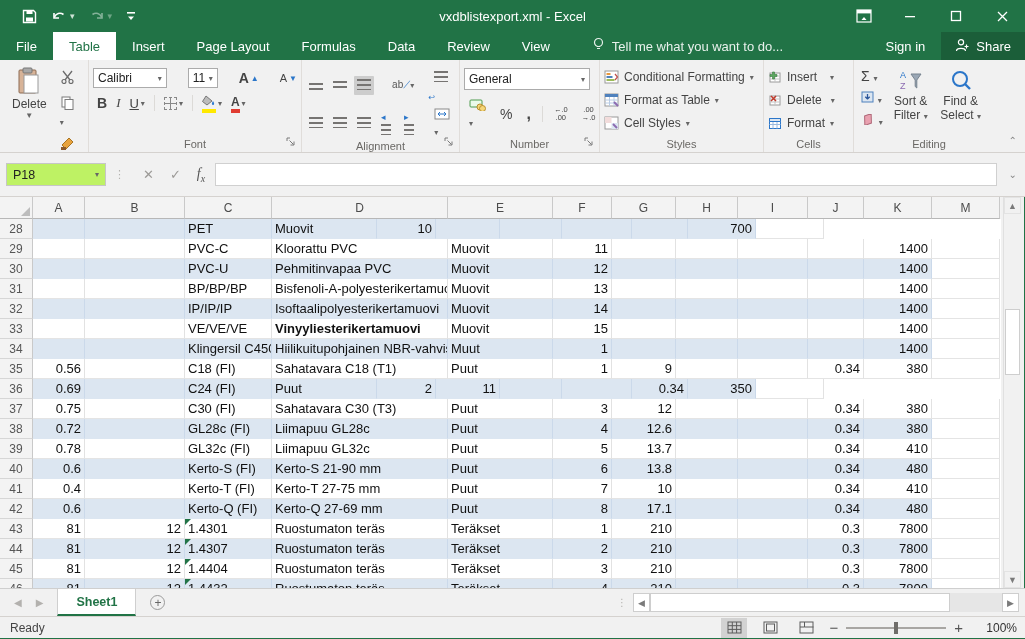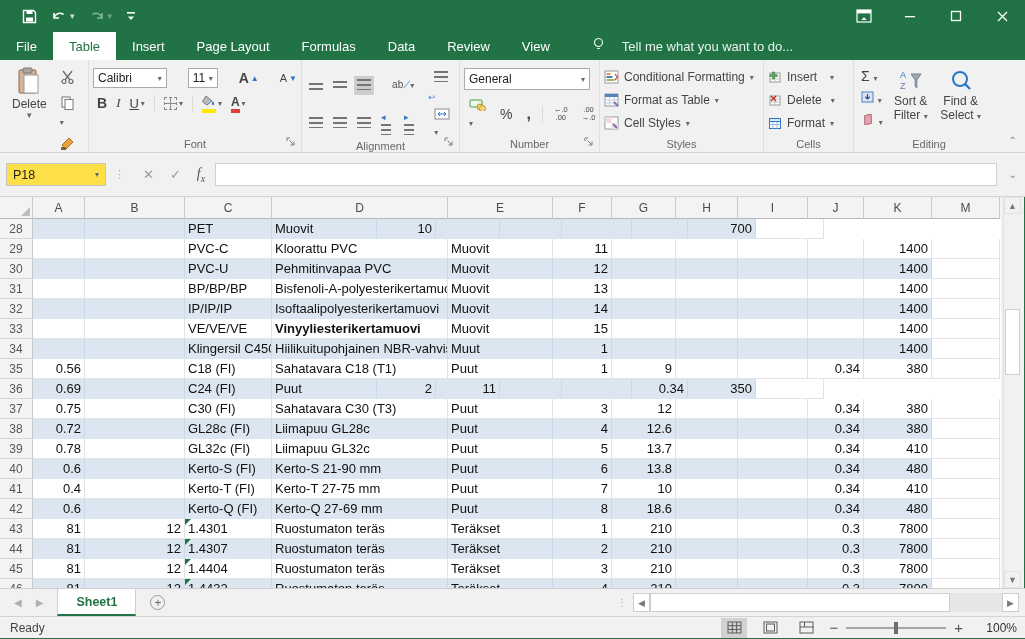--- a/index.html
+++ b/index.html
@@ -14,21 +14,21 @@
   .qat svg { display:block; }
   .title-text { position:absolute; left:0; right:0; text-align:center; font-size:13px; color:#fff; pointer-events:none; }
   .win-controls { position:absolute; right:0; top:0; height:32px; display:flex; }
   .win-btn { width:46px; height:32px; display:flex; align-items:center; justify-content:center; color:#fff; font-size:15px; }
   .caret { font-size:9px; color:#cfe3d6; margin-left:1px; }
 
   
   .tabbar { position:absolute; left:0; top:32px; width:100%; height:28px; background:#217346; display:flex; align-items:stretch; color:#fff; }
   .tab { padding:0 16px; display:flex; align-items:center; font-size:13px; cursor:default; }
   .tab.active { background:#fff; color:#217346; }
-  .tellme { display:flex; align-items:center; gap:17px; margin-left:26px; color:#e8f1ec; font-size:13px; }
+  .tellme { display:flex; align-items:center; gap:7px; margin-left:26px; color:#e8f1ec; font-size:13px; }
   .tab-right { position:absolute; right:0; top:0; height:28px; display:flex; align-items:stretch; }
   .signin { display:flex; align-items:center; padding:0 16px; font-size:13px; }
   .share { display:flex; align-items:center; gap:6px; padding:0 14px; background:rgba(0,0,0,0.18); font-size:13px; }
 
   
   .ribbon { position:absolute; left:0; top:60px; width:100%; height:93px; background:#f1f1f1; border-bottom:1px solid #d5d2cf; display:flex; }
   .rgroup { position:relative; border-right:1px solid #e0ddda; display:flex; flex-direction:column; padding:4px 4px 0 4px; }
   .rgroup-body { flex:1; display:flex; align-items:flex-start; }
   .rgroup-label { height:17px; display:flex; align-items:center; justify-content:center; gap:4px; color:#6a6865; font-size:11px; position:relative; }
   .launcher { position:absolute; right:2px; bottom:4px; }
@@ -42,21 +42,21 @@
   .lines-icon { display:inline-block; width:14px; height:11px; background:repeating-linear-gradient(#767472 0 2px, transparent 2px 5px); }
   .ibtn { padding:2px 3px; border-radius:1px; }
   .ibtn.pressed { background:#cdcdcd; }
   .two-line { font-size:7.5px; line-height:8px; color:#444; text-align:center; }
   .menu-item { display:flex; align-items:center; gap:5px; font-size:12px; color:#444; height:22px; white-space:nowrap; }
   .edit-big { width:50px; display:flex; flex-direction:column; align-items:center; font-size:12px; color:#444; text-align:center; line-height:14px; padding-top:4px; }
   .collapse { position:absolute; right:8px; bottom:6px; color:#888; font-size:10px; }
 
   
   .formulabar { position:absolute; left:0; top:153px; width:100%; height:44px; background:#f1f1f1; display:flex; align-items:center; border-bottom:1px solid #d5d2cf; }
-  .namebox { width:100px; height:23px; background:#fde047; border:1px solid #c6c6c6; margin-left:6px; display:flex; align-items:center; justify-content:space-between; padding:0 6px; font-size:12.5px; color:#222; }
+  .namebox { width:100px; height:23px; background:#bef264; border:1px solid #c6c6c6; margin-left:6px; display:flex; align-items:center; justify-content:space-between; padding:0 6px; font-size:12.5px; color:#222; }
   .dots { color:#b5b3b0; font-size:11px; letter-spacing:0; margin:0 8px; }
   .fbtns { display:flex; align-items:center; gap:16px; padding:0 10px; color:#9c9a97; font-size:13px; }
   .fx { font-family:"Liberation Serif","DejaVu Serif",serif; font-style:italic; color:#555; font-size:14px; }
   .formula-field { flex:1; height:23px; background:#fff; border:1px solid #d0d0d0; margin-right:4px; }
   .fchev { color:#888; font-size:10px; padding:0 8px; }
 
   
   .grid-wrap { position:absolute; left:0; top:197px; width:1001px; height:391px; background:#fff; overflow:hidden; }
   .col-headers { display:flex; height:22px; background:#f3f3f3; }
   .corner { width:33px; height:22px; border-right:1px solid #c9c9c9; border-bottom:1px solid #b7b7b7; position:relative; background:#f3f3f3; flex:none; }
@@ -129,20 +129,21 @@
           </svg>
         <span class="caret">▾</span>
       </span>
       <span class="qbtn">
         <svg width="10" height="12" viewBox="0 0 10 12">
             <rect x="1" y="2" width="8" height="1.6" fill="#fff"></rect>
             <path d="M2 6.5 L8 6.5 L5 10 Z" fill="#fff"></path>
           </svg>
       </span>
     </div>
+    <div class="title-text">vxdblistexport.xml - Excel</div>
     <div class="win-controls">
       <span class="win-btn">
         <svg width="16" height="14" viewBox="0 0 16 14">
             <rect x="1" y="1" width="14" height="12" fill="none" stroke="#fff" stroke-width="1.2"></rect>
             <rect x="1" y="1" width="14" height="3.4" fill="#fff"></rect>
             <path d="M8 11 L5.5 8 L10.5 8 Z" fill="#fff" transform="rotate(180 8 9.5)"></path>
           </svg>
       </span>
       <span class="win-btn">
         <svg width="12" height="12" viewBox="0 0 12 12">
@@ -174,20 +175,33 @@
         <div class="tab">View</div>
       </div>
     <div class="tellme">
       <span>
         <svg width="13" height="15" viewBox="0 0 13 15">
             <circle cx="6.5" cy="5.5" r="4" fill="none" stroke="#e8f1ec" stroke-width="1.2"></circle>
             <path d="M5 9.5 h3 M5 11.5 h3" stroke="#e8f1ec" stroke-width="1.1"></path>
           </svg>
       </span>
       <span>Tell me what you want to do...</span>
+    </div>
+    <div class="tab-right">
+      <span class="signin">Sign in</span>
+      <span class="share">
+        <span>
+          <svg width="15" height="14" viewBox="0 0 15 14">
+              <circle cx="6" cy="4.2" r="2.6" fill="none" stroke="#fff" stroke-width="1.2"></circle>
+              <path d="M1.5 13 C1.5 9.5 10.5 9.5 10.5 13" fill="none" stroke="#fff" stroke-width="1.2"></path>
+              <path d="M11.5 6.5 v4 M9.5 8.5 h4" stroke="#fff" stroke-width="1.2"></path>
+            </svg>
+        </span>
+        <span>Share</span>
+      </span>
     </div>
   </div>
 
   <div class="ribbon">
 
     <div class="rgroup" style="width:89px;">
       <div class="rgroup-body">
         <div class="bigbtn">
           <svg width="26" height="30" viewBox="0 0 26 30">
               <rect x="3" y="3" width="17" height="23" rx="1" fill="#d7b398" stroke="#8c6b52"></rect>
@@ -701,21 +715,21 @@
           <div class="cell" style="width: 68px;"></div>
         </div>
         <div class="grow">
           <div class="rowhead">42</div>
           <div class="cell r band" style="width: 52px;">0.6</div>
           <div class="cell r band" style="width: 100px;"></div>
           <div class="cell band" style="width: 87px;">Kerto-Q (FI)</div>
           <div class="cell band" style="width: 176px;">Kerto-Q 27-69 mm</div>
           <div class="cell band" style="width: 105px;">Puut</div>
           <div class="cell r band" style="width: 59px;">8</div>
-          <div class="cell r band" style="width: 64px;">18.6</div>
+          <div class="cell r band" style="width: 64px;">17.1</div>
           <div class="cell r band" style="width: 62px;"></div>
           <div class="cell r band" style="width: 70px;"></div>
           <div class="cell r band" style="width: 56px;">0.34</div>
           <div class="cell r band" style="width: 68px;">480</div>
           <div class="cell" style="width: 68px;"></div>
         </div>
         <div class="grow">
           <div class="rowhead">43</div>
           <div class="cell r" style="width: 52px;">81</div>
           <div class="cell r" style="width: 100px;">12</div>

